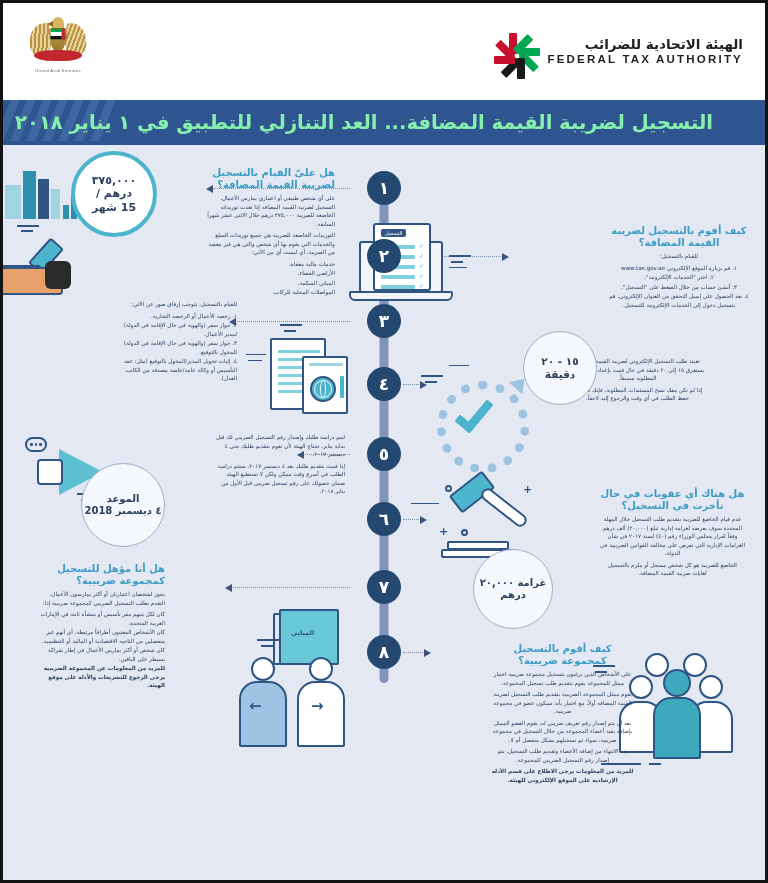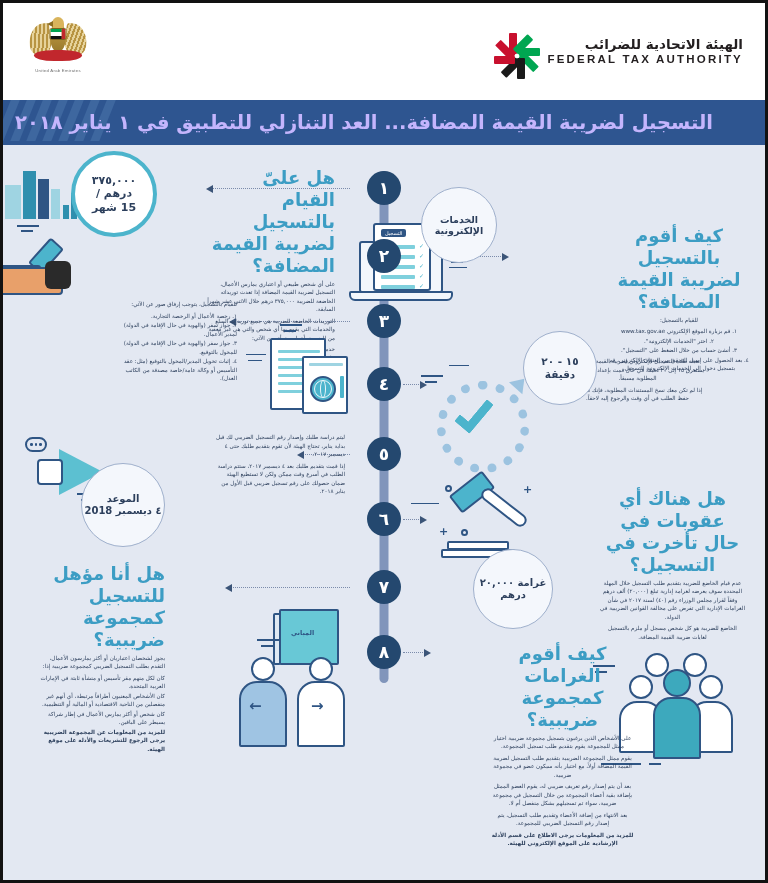--- a/index.html
+++ b/index.html
@@ -104,21 +104,21 @@
   .titlebar .stripes {
     position: absolute; left: 0; top: 0; width: 160px; height: 100%;
     overflow: hidden;
   }
   .titlebar .stripes i {
     position: absolute; top: -22px; width: 9px; height: 140%;
     background: #3e679f; transform: skewX(-22deg);
   }
   .title-text {
     position: relative; z-index: 2;
-    color: #c4b5fd; font-size: 19.5px; font-weight: bold;
+    color: #86efac; font-size: 19.5px; font-weight: bold;
     letter-spacing: 0.2px;
     width: 100%; text-align: center; padding-right: 40px;
   }
 
   
   .board { position: relative; height: 738px; background: #e3e8f2; }
 
   .spine {
     position: absolute; left: 50%; transform: translateX(-50%);
     top: 26px; width: 9px; height: 512px;
@@ -140,21 +140,21 @@
   .connector .arrow {
     position: absolute; top: -4px; width: 0; height: 0;
     border-top: 4px solid transparent; border-bottom: 4px solid transparent;
   }
   .connector.to-left .arrow { left: -6px; border-right: 7px solid #3b5478; }
   .connector.to-right .arrow { right: -6px; border-left: 7px solid #3b5478; }
 
   
   .block { position: absolute; z-index: 2; }
   .block h3 {
-    color: #3c9dc4; font-size: 18px; font-weight: bold;
+    color: #3c9dc4; font-size: 10px; font-weight: bold;
     line-height: 1.22; margin-bottom: 3px;
   }
   .block .body { color: #2c3f5c; font-size: 5.6px; line-height: 1.52; }
   .block .body p { margin-bottom: 3px; }
   .block .body ul { list-style: none; }
   .block .body li { margin-bottom: 1px; }
   .block.right-col { text-align: center; }
   .block.left-col  { text-align: right; }
 
   
@@ -472,24 +472,20 @@
         <div class="cb-tick" style="left:44px; top:27px;">✓</div>
         <div class="cb-tick" style="left:44px; top:37px;">✓</div>
         <div class="cb-tick" style="left:44px; top:47px;">✓</div>
         <div class="cb-tick" style="left:44px; top:57px;">✓</div>
       </div>
       <div class="tl-dash" style="left:104px; top:52px;"></div>
       <div class="tl-dash short" style="left:106px; top:58px;"></div>
       <div class="tl-dash thin" style="left:104px; top:64px; width:18px;"></div>
     </div>
 
-    <div class="callout" style="right:268px; top:42px; width:76px; height:76px; font-size:9.5px; font-weight:bold;">
-      <span>الخدمات</span>
-      <span>الإلكترونية</span>
-    </div>
 
     <div class="block left-col" style="right:528px; top:155px; width:120px;">
       <div class="body">
         <p>للقيام بالتسجيل، يتوجب إرفاق صور عن الآتي:</p>
         <ul>
           <li>١. رخصة الأعمال أو الرخصة التجارية.</li>
           <li>٢. جواز سفر (والهوية في حال الإقامة في الدولة) لمدير الأعمال.</li>
           <li>٣. جواز سفر (والهوية في حال الإقامة في الدولة) للمخول بالتوقيع.</li>
           <li>٤. إثبات تخويل المدير/المخول بالتوقيع (مثل: عقد التأسيس أو وكالة عامة/خاصة مصدقة من الكاتب العدل).</li>
         </ul>
@@ -607,21 +603,21 @@
       <div class="person-body fill-blue" style="left:16px; top:86px; width:48px; height:66px;"></div>
       <div class="person-head" style="left:86px; top:62px; width:24px; height:24px;"></div>
       <div class="person-body" style="left:74px; top:86px; width:48px; height:66px;"></div>
       <div class="arrow-icn" style="left:26px; top:104px;">←</div>
       <div class="arrow-icn" style="left:88px; top:104px;">→</div>
       <div class="tl-dash" style="left:34px; top:44px;"></div>
       <div class="tl-dash short" style="left:38px; top:50px;"></div>
     </div>
 
     <div class="block right-col" style="right:130px; top:498px; width:145px;">
-      <h3>كيف أقوم الغرامات كمجموعة ضريبية؟</h3>
+      <h3>كيف أقوم بالتسجيل كمجموعة ضريبية؟</h3>
       <div class="body">
         <p>على الأشخاص الذين يرغبون بتسجيل مجموعة ضريبية اختيار ممثل للمجموعة يقوم بتقديم طلب تسجيل المجموعة.</p>
         <p>يقوم ممثل المجموعة الضريبية بتقديم طلب التسجيل لضريبة القيمة المضافة أولاً، مع اختيار بأنه سيكون عضو في مجموعة ضريبية.</p>
         <p>بعد أن يتم إصدار رقم تعريف ضريبي له، يقوم العضو الممثل بإضافة بقية أعضاء المجموعة من خلال التسجيل في مجموعة ضريبية، سواء تم تسجيلهم بشكل منفصل أم لا.</p>
         <p>بعد الانتهاء من إضافة الأعضاء وتقديم طلب التسجيل، يتم إصدار رقم التسجيل الضريبي للمجموعة.</p>
         <p style="font-weight:bold">للمزيد من المعلومات يرجى الاطلاع على قسم الأدلة الإرشادية على الموقع الإلكتروني للهيئة.</p>
       </div>
     </div>
 
     <div class="people-group" style="right:24px; top:506px; width:120px; height:120px;">

